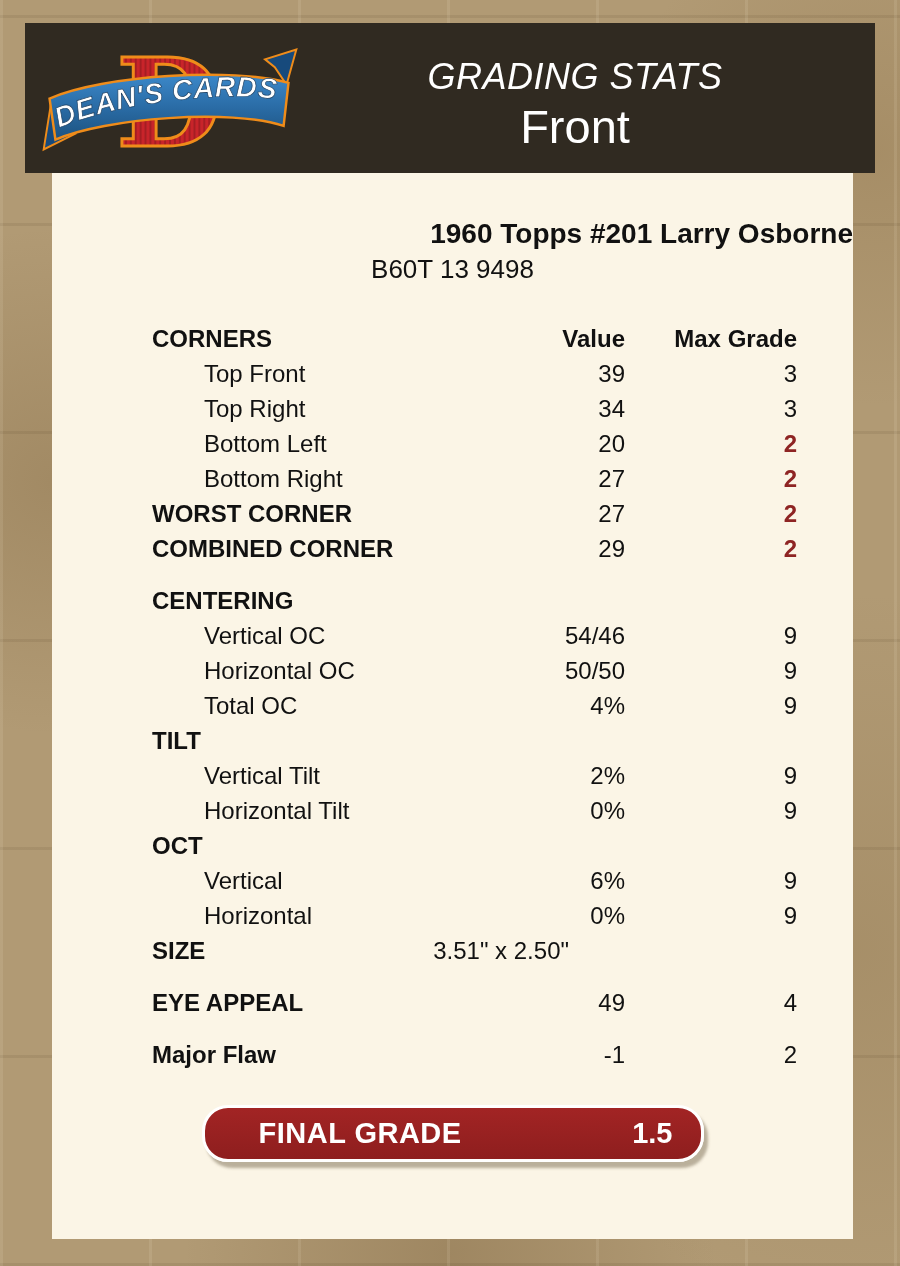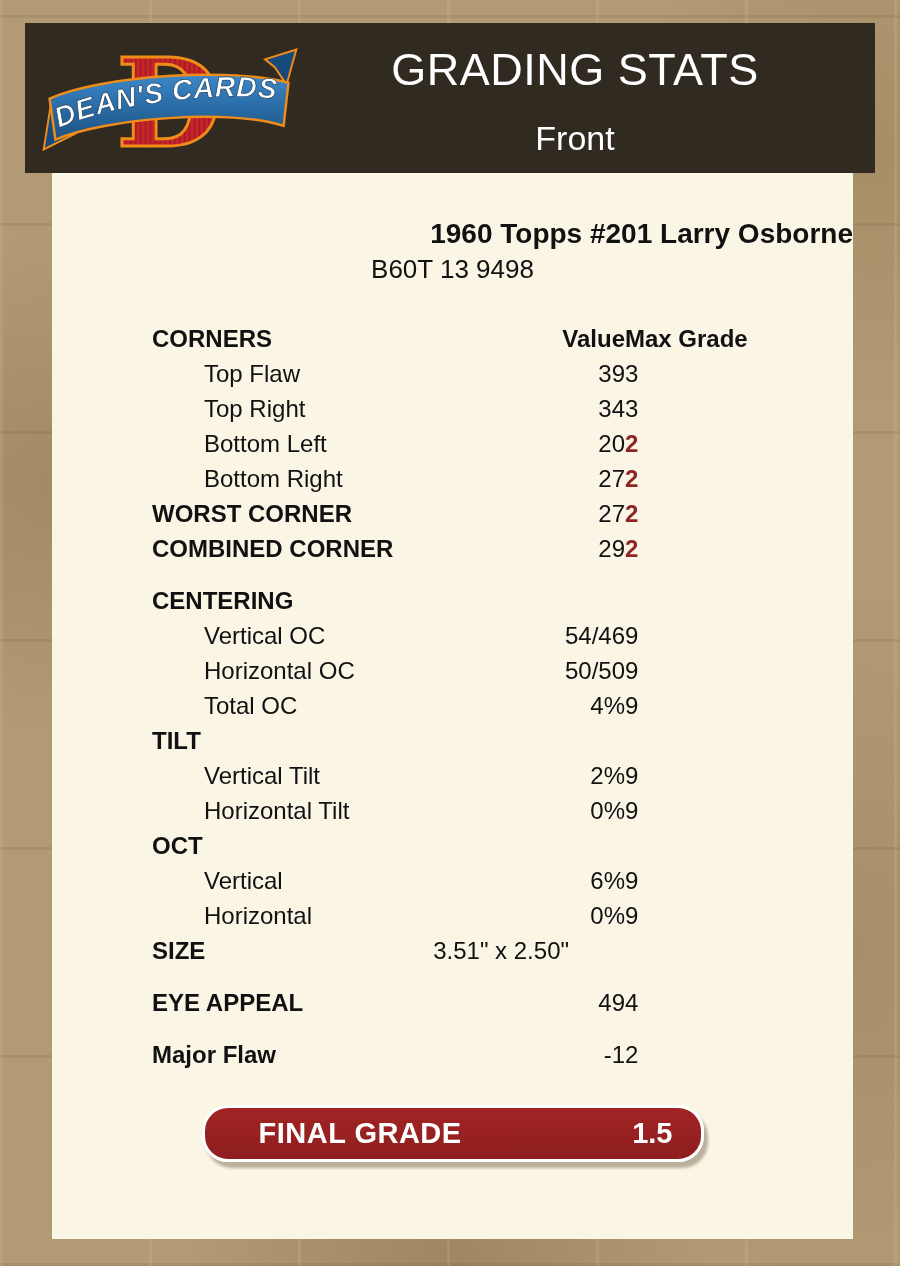--- a/index.html
+++ b/index.html
@@ -18,22 +18,22 @@
       radial-gradient(circle at 95% 75%, rgba(134,108,68,0.24), rgba(134,108,68,0) 28%);
   }
 
   
   .header {
     position:absolute; left:25px; top:23px; width:850px; height:150px;
     background:var(--header-bg, #302a21);
   }
   .logo { position:absolute; left:14px; top:5px; width:262px; height:142px; }
   .header-titles { position:absolute; left:250px; right:0; top:0; text-align:center; color:#fff; }
-  .header-title { margin-top:22px; font-size:45px; letter-spacing:0.5px; line-height:1.1; }
-  .header-subtitle { margin-top:24px; font-size:34px; }
+  .header-title { margin-top:34px; font-size:36px; letter-spacing:0.5px; line-height:1.1;font-style:italic; }
+  .header-subtitle { margin-top:2px; font-size:47px; }
 
   
   .panel {
     position:absolute; left:52px; top:173px; width:801px; height:1066px;
     background:var(--panel-bg, #fbf5e6); color:#111;
   }
   .card-title { margin-top:44px; text-align:right; font-size:28px; font-weight:bold; line-height:34px; }
   .card-code  { text-align:center; font-size:26px; line-height:36px; }
 
   
@@ -43,21 +43,21 @@
     padding-left:100px; padding-right:56px;
     height:35px; align-items:center;
     font-size:24px; line-height:35px;
   }
   .trow.gap { margin-top:17px; }
   .cell.lbl { text-align:left; white-space:nowrap; }
   .cell.lbl.bold { font-weight:bold; }
   .cell.lbl.indent { padding-left:52px; }
   .cell.val { text-align:right; }
   .cell.val.shift { position:relative; left:-56px; white-space:nowrap; }
-  .cell.max { text-align:left; }
+  .cell.max { text-align:right; }
   .cell.max.red { color:var(--max-red, #8e2423); font-weight:bold; }
   .thead .cell { font-weight:bold; }
 
   
   .final-grade {
     margin:33px auto 0; width:502px; height:57px;
     background:linear-gradient(#a22424, #8e1e1e);
     border:3px solid #ffffff; border-radius:26px;
     box-shadow:4px 6px 3px rgba(150,138,115,0.65);
     display:flex; align-items:center;
@@ -112,21 +112,21 @@
     <div class="card-code">B60T 13 9498</div>
 
     <div class="stats">
       <div class="trow thead">
         <div class="cell lbl">CORNERS</div>
         <div class="cell val">Value</div>
         <div class="cell max">Max Grade</div>
       </div>
       <div>
           <div class="trow">
-            <div class="cell lbl indent">Top Flaw</div>
+            <div class="cell lbl indent">Top Front</div>
             <div class="cell val">39</div>
             <div class="cell max">3</div>
           </div>
           <div class="trow">
             <div class="cell lbl indent">Top Right</div>
             <div class="cell val">34</div>
             <div class="cell max">3</div>
           </div>
           <div class="trow">
             <div class="cell lbl indent">Bottom Left</div>

